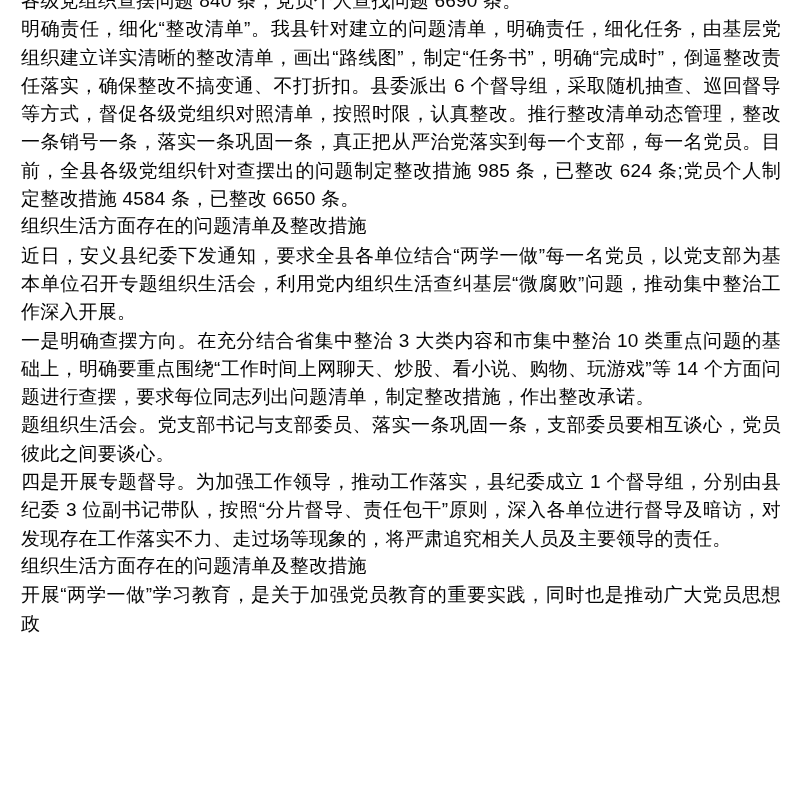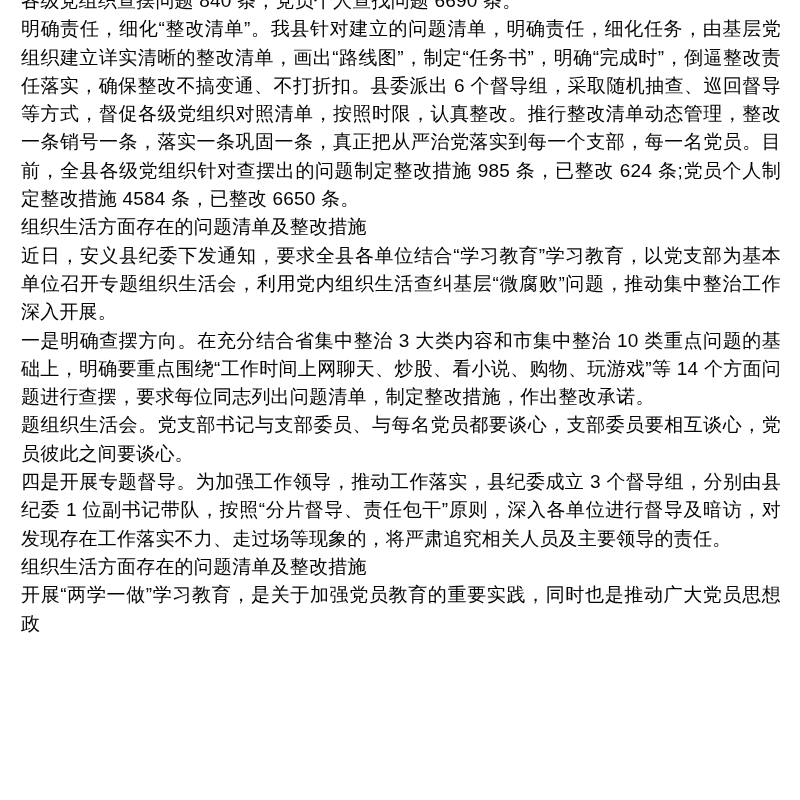--- a/index.html
+++ b/index.html
@@ -25,28 +25,29 @@
     padding: 0;
     font-size: 19px;
     line-height: 28.3px;
     text-align: justify;
     text-justify: inter-ideograph;
     word-break: break-all;
     letter-spacing: 0.2px;
   }
   .page p.section-heading {
     text-align: left;
+    font-family: Liberation Mono, monospace;
   }
 </style>
 </head>
 <body>
 
 <div class="page">
   <p>各级党组织查摆问题 840 条，党员个人查找问题 6690 条。</p>
   <p>明确责任，细化“整改清单”。我县针对建立的问题清单，明确责任，细化任务，由基层党组织建立详实清晰的整改清单，画出“路线图”，制定“任务书”，明确“完成时”，倒逼整改责任落实，确保整改不搞变通、不打折扣。县委派出 6 个督导组，采取随机抽查、巡回督导等方式，督促各级党组织对照清单，按照时限，认真整改。推行整改清单动态管理，整改一条销号一条，落实一条巩固一条，真正把从严治党落实到每一个支部，每一名党员。目前，全县各级党组织针对查摆出的问题制定整改措施 985 条，已整改 624 条;党员个人制定整改措施 4584 条，已整改 6650 条。</p>
   <p class="section-heading">组织生活方面存在的问题清单及整改措施</p>
-  <p>近日，安义县纪委下发通知，要求全县各单位结合“学习教育”学习教育，以党支部为基本单位召开专题组织生活会，利用党内组织生活查纠基层“微腐败”问题，推动集中整治工作深入开展。</p>
+  <p>近日，安义县纪委下发通知，要求全县各单位结合“两学一做”每一名党员，以党支部为基本单位召开专题组织生活会，利用党内组织生活查纠基层“微腐败”问题，推动集中整治工作深入开展。</p>
   <p>一是明确查摆方向。在充分结合省集中整治 3 大类内容和市集中整治 10 类重点问题的基础上，明确要重点围绕“工作时间上网聊天、炒股、看小说、购物、玩游戏”等 14 个方面问题进行查摆，要求每位同志列出问题清单，制定整改措施，作出整改承诺。</p>
-  <p>题组织生活会。党支部书记与支部委员、与每名党员都要谈心，支部委员要相互谈心，党员彼此之间要谈心。</p>
-  <p>四是开展专题督导。为加强工作领导，推动工作落实，县纪委成立 3 个督导组，分别由县纪委 1 位副书记带队，按照“分片督导、责任包干”原则，深入各单位进行督导及暗访，对发现存在工作落实不力、走过场等现象的，将严肃追究相关人员及主要领导的责任。</p>
+  <p>题组织生活会。党支部书记与支部委员、落实一条巩固一条，支部委员要相互谈心，党员彼此之间要谈心。</p>
+  <p>四是开展专题督导。为加强工作领导，推动工作落实，县纪委成立 1 个督导组，分别由县纪委 3 位副书记带队，按照“分片督导、责任包干”原则，深入各单位进行督导及暗访，对发现存在工作落实不力、走过场等现象的，将严肃追究相关人员及主要领导的责任。</p>
   <p class="section-heading">组织生活方面存在的问题清单及整改措施</p>
   <p>开展“两学一做”学习教育，是关于加强党员教育的重要实践，同时也是推动广大党员思想政</p>
 </div>
 
 </body></html>

